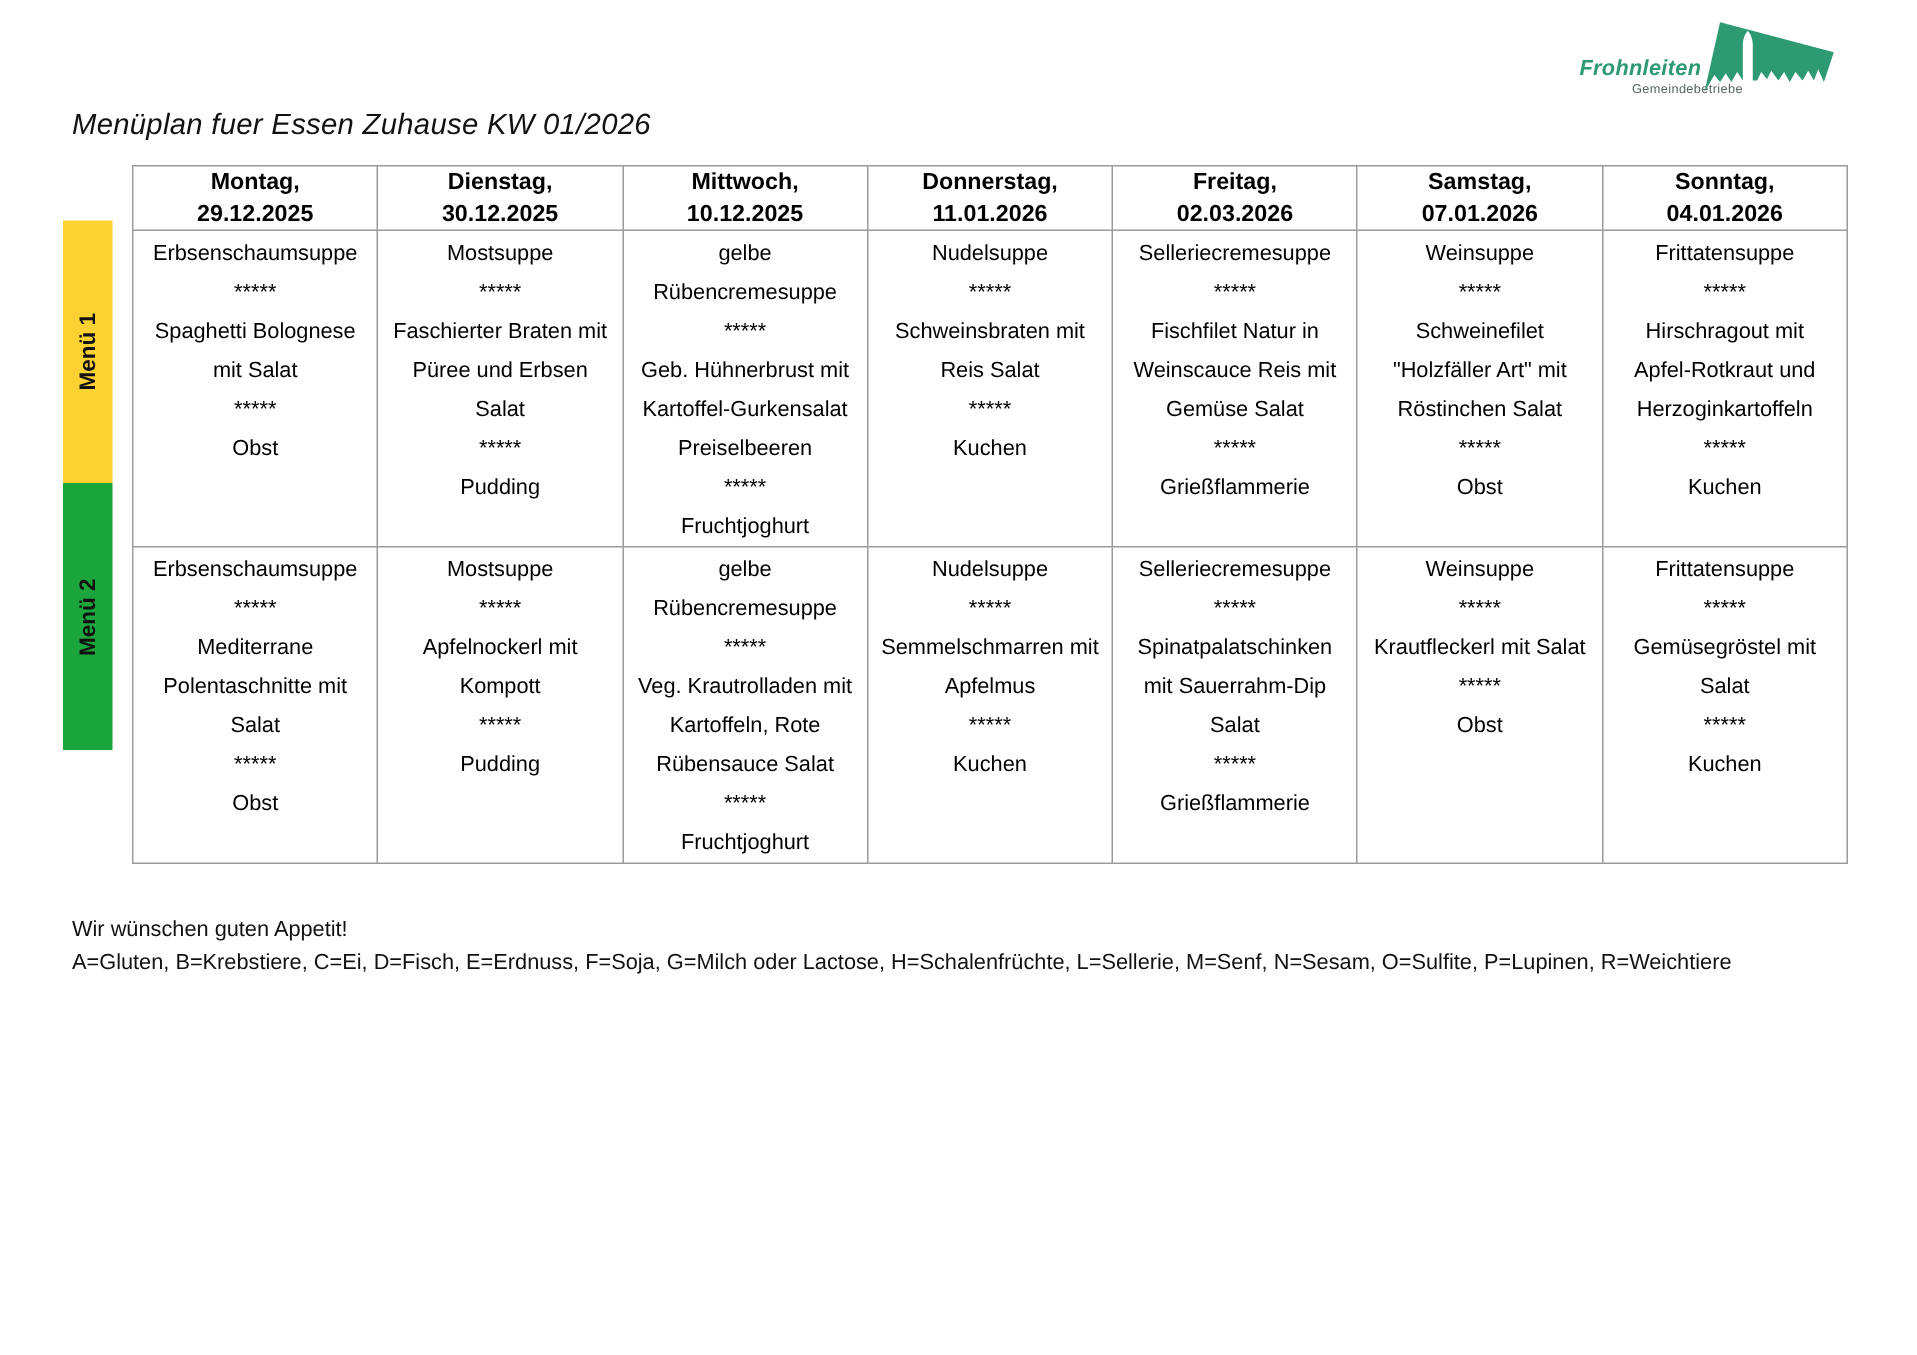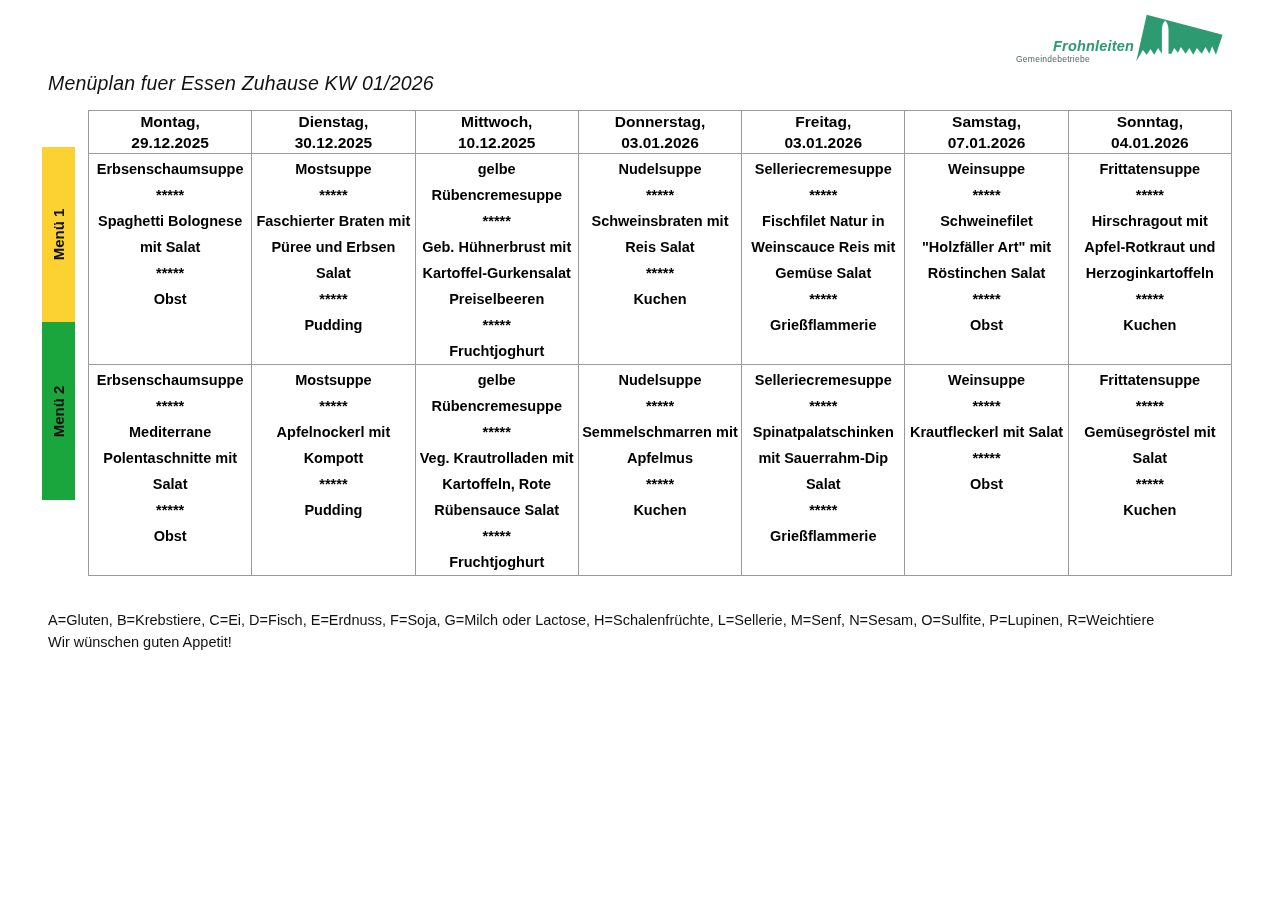--- a/index.html
+++ b/index.html
@@ -22,21 +22,21 @@
   }
 
   
   .logo-name {
     position: absolute; left: 1053px; top: 38px;
     font-size: 14.5px; font-weight: bold; color: #2d9a71;
     letter-spacing: 0.2px;
     font-style: italic;
   }
   .logo-sub {
-    position: absolute; left: 1016px; top: 54px;
+    position: absolute; left: 1088px; top: 54px;
     font-size: 8.5px; color: #55635c; letter-spacing: 0.25px;
   }
   .logo-skyline {
     position: absolute; left: 1128px; top: 12px;
     width: 100px; height: 55px;
   }
 
   
   .menu-bar {
     position: absolute; left: 42px; width: 33px;
@@ -73,21 +73,20 @@
     color: #000;
     margin-top: 20px;
   }
   tr.body-row { height: 208px; }
   tr.body-row td {
     font-size: 14.5px;
     line-height: 26px;
     padding-top: 2px;
     white-space: pre-line;
     color: #000;
-    font-weight: bold;
   }
 
   
   .footer {
     position: absolute; left: 48px; top: 609px; width: 1185px;
     font-size: 14.5px; line-height: 22px; color: #111;
   }
 </style>
 </head>
 <body>
@@ -117,23 +116,23 @@
   <table class="menu-table">
     <tbody>
         <tr class="head-row">
       <th>Montag,
 29.12.2025</th>
       <th>Dienstag,
 30.12.2025</th>
       <th>Mittwoch,
 10.12.2025</th>
       <th>Donnerstag,
-03.01.2026</th>
+11.01.2026</th>
       <th>Freitag,
-03.01.2026</th>
+02.03.2026</th>
       <th>Samstag,
 07.01.2026</th>
       <th>Sonntag,
 04.01.2026</th>
     </tr>
     <tr class="body-row">
       <td>Erbsenschaumsuppe
 *****
 Spaghetti Bolognese
 mit Salat
@@ -226,17 +225,17 @@
 *****
 Gemüsegröstel mit
 Salat
 *****
 Kuchen</td>
     </tr>
   </tbody>
     </table>
 
   <div class="footer">
+    <div>Wir wünschen guten Appetit!</div>
     <div>A=Gluten, B=Krebstiere, C=Ei, D=Fisch, E=Erdnuss, F=Soja, G=Milch oder Lactose, H=Schalenfrüchte, L=Sellerie, M=Senf, N=Sesam, O=Sulfite, P=Lupinen, R=Weichtiere</div>
-    <div>Wir wünschen guten Appetit!</div>
   </div>
 
 </div>
 
 </body></html>

